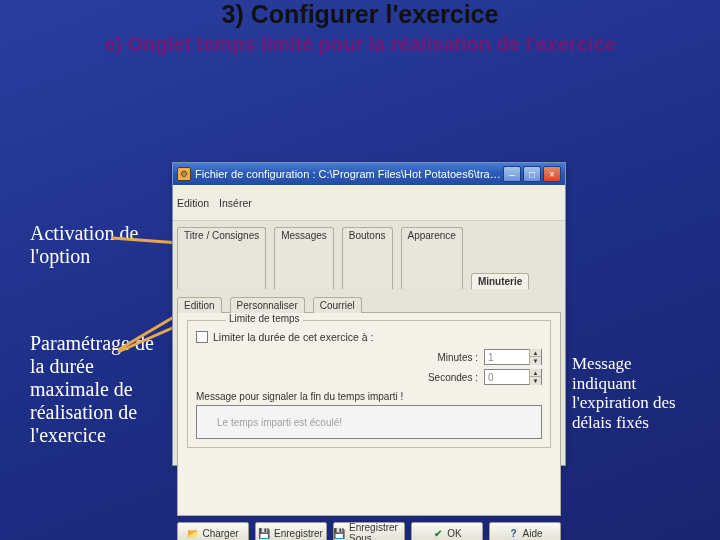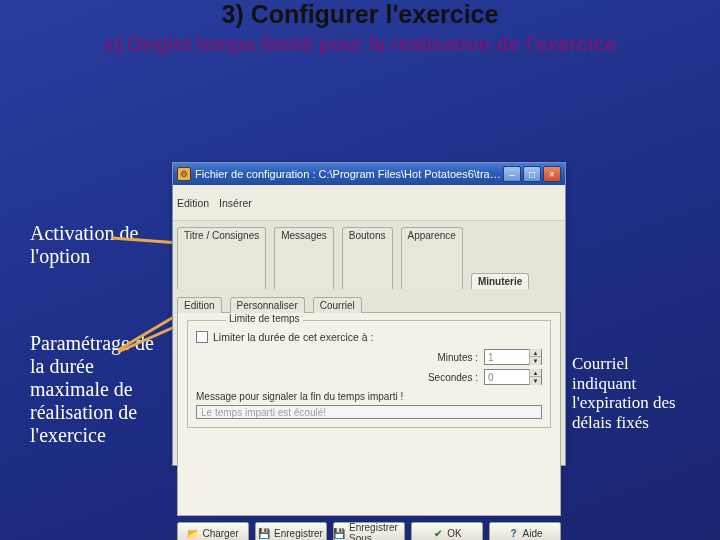--- a/index.html
+++ b/index.html
@@ -148,26 +148,26 @@
   .spin-btn {
     height:8px; background:#e5e2d8;
     border-left:1px solid #b0ac9e; display:flex;
     align-items:center; justify-content:center;
     font-size:6px; line-height:1;
   }
   .spin-btn:first-child { border-bottom:1px solid #b0ac9e; }
   .msg-label { margin-top:6px; font-size:10px; }
   .msg-box {
     margin-top:3px;
-    width:100%; height:14px;
+    width:100%; height:34px;
     border:1px solid #848484;
     background:#f4f4f4;
     color:#a0a0a0;
     font-size:10px;
-    padding:2px 4px;
+    padding:2px 20px;
     display:flex; align-items:center;
   }
   .buttons {
     display:flex;
     gap:6px;
     padding: 0 4px;
     justify-content: space-around;
   }
   .btn {
     flex:1;
@@ -190,21 +190,21 @@
   svg.arrow { position:absolute; overflow:visible; pointer-events:none; }
 </style>
 </head>
 <body>
 
 <div class="title">3) Configurer l'exercice</div>
 <div class="subtitle">e) Onglet temps limité pour la réalisation de l'exercice</div>
 
 <div class="callout callout-1">Activation de l'option</div>
 <div class="callout callout-2">Paramétrage de la durée maximale de réalisation de l'exercice</div>
-<div class="callout callout-3">Courriel indiquant l'expiration des délais fixés</div>
+<div class="callout callout-3">Message indiquant l'expiration des délais fixés</div>
 
 <svg class="arrow" style="top:228px; left:108px;" width="130" height="26">
   <defs>
       <marker id="ah1" markerWidth="8" markerHeight="8" refX="6" refY="3" orient="auto">
         <path d="M0,0 L7,3 L0,6 Z" fill="#e7a94a"></path>
       </marker>
     </defs>
   <path d="M4,10 L85,16" stroke="#e7a94a" stroke-width="3" fill="none" marker-end="url(#ah1)"></path>
 </svg>
 <svg class="arrow" style="top:268px; left:108px;" width="180" height="100">

